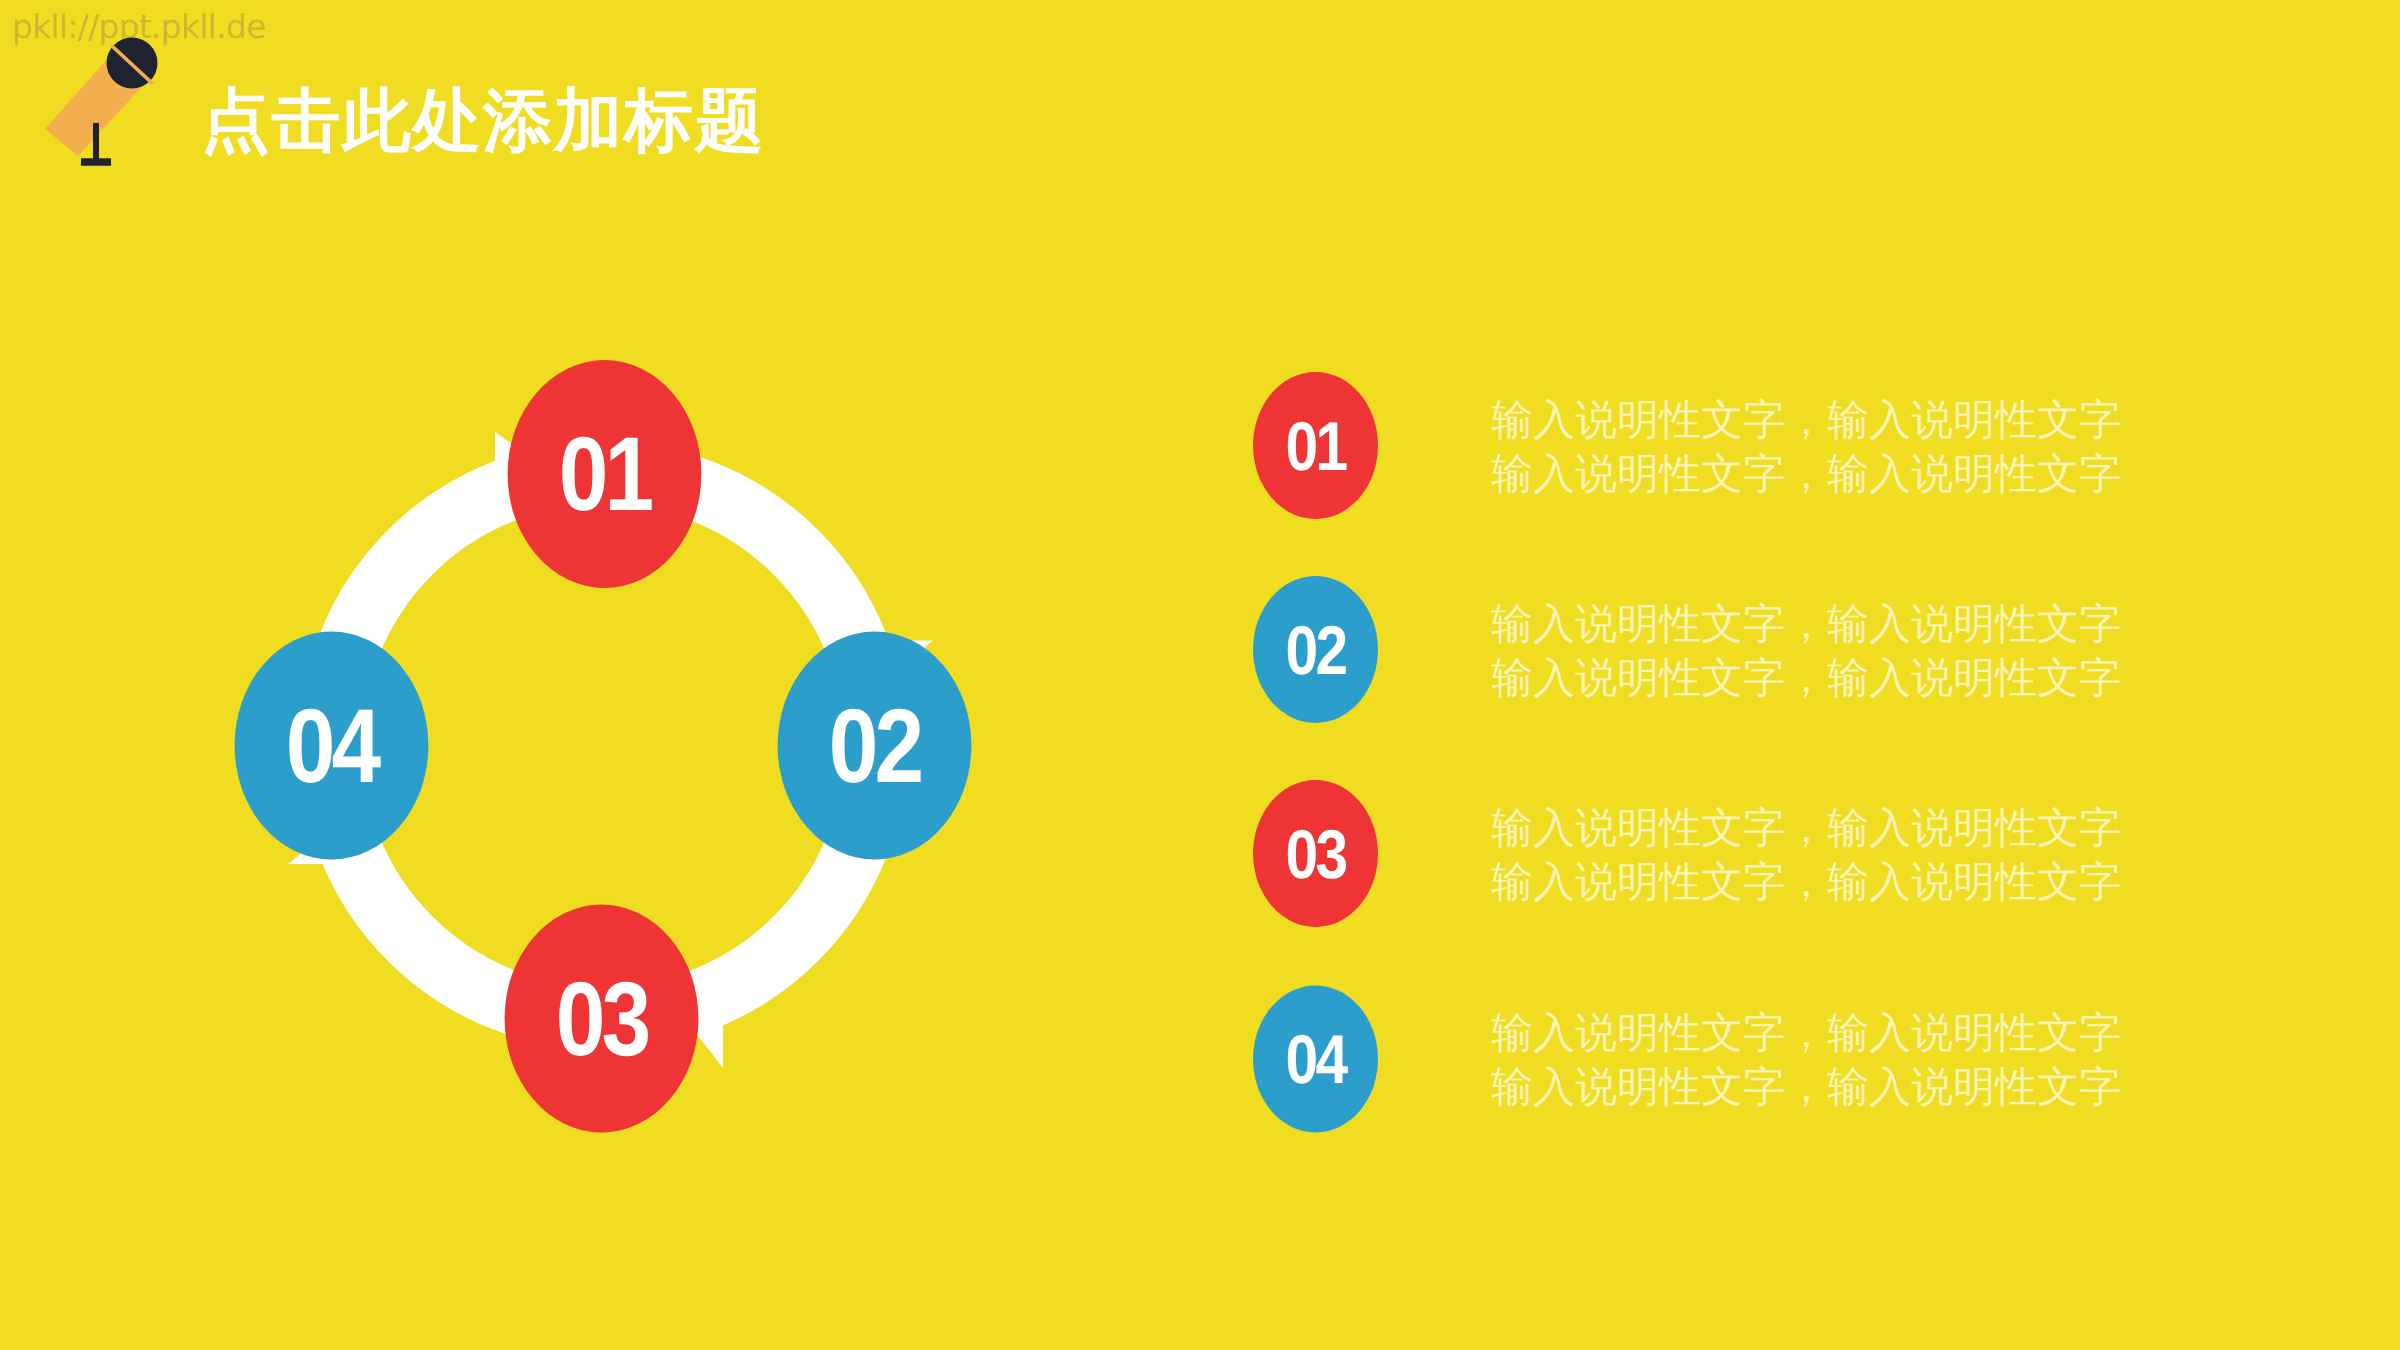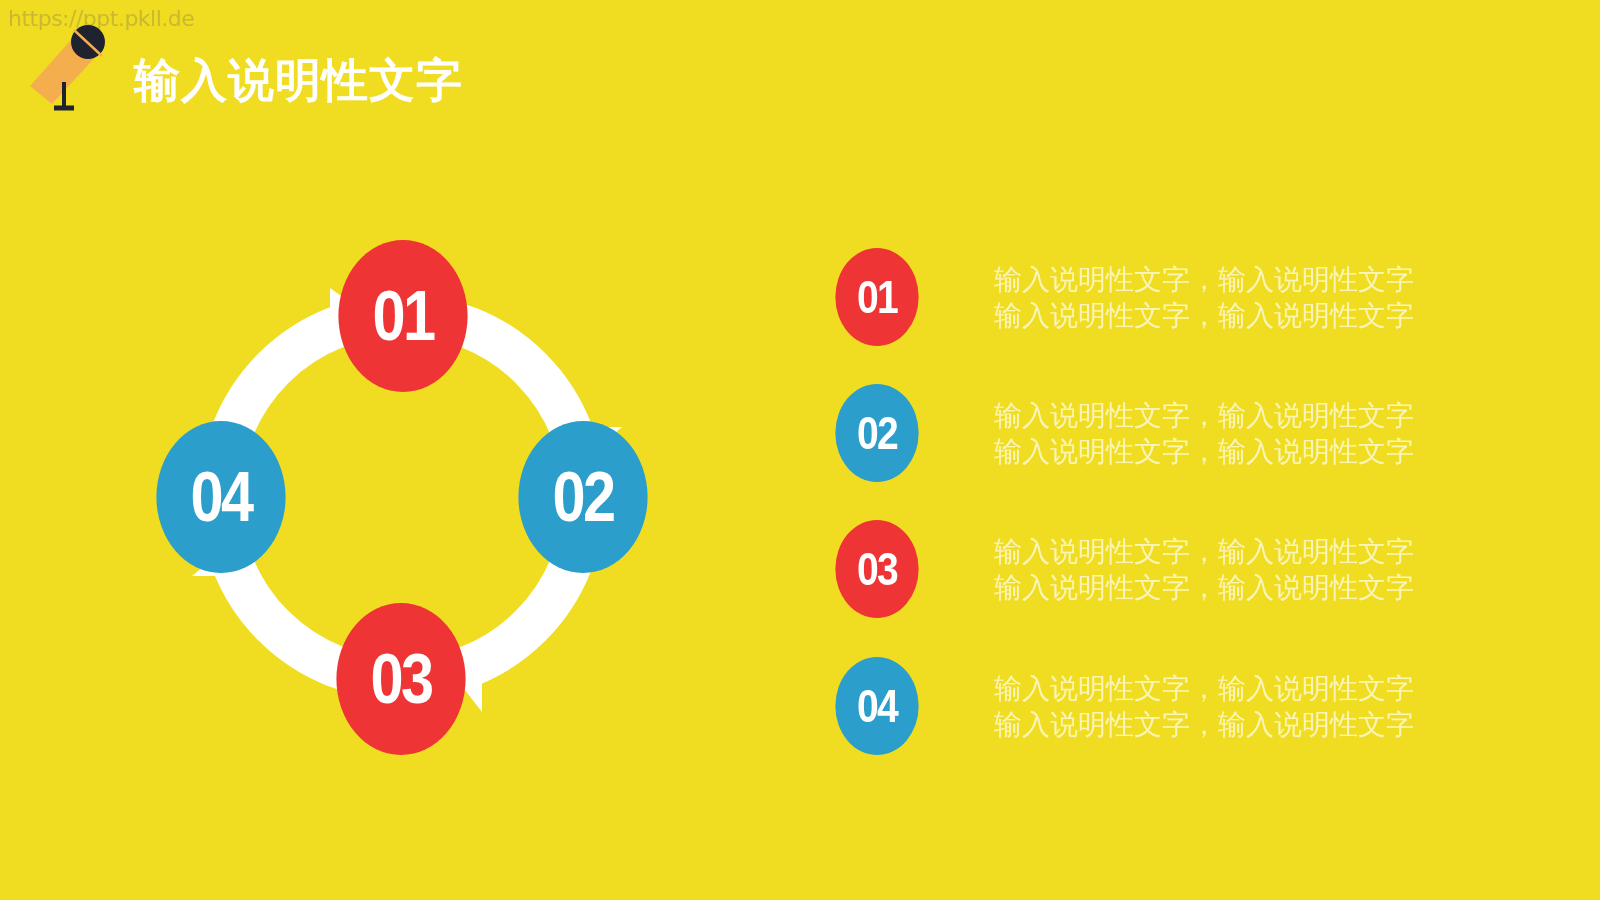--- a/index.html
+++ b/index.html
@@ -13,31 +13,31 @@
   .red{background:#ee3434;}
   .blue{background:#2b9ecb;}
   .big{width:152px;height:152px;font-size:70px;}
   .row{position:absolute;left:828px;width:700px;height:98px;}
   .row .badge{position:absolute;left:0;top:0;width:98px;height:98px;font-size:46px;letter-spacing:-2px;}
   .row .text{position:absolute;left:166px;top:14px;font-size:28px;line-height:36px;color:#fbf5b8;font-family:"DejaVu Sans",sans-serif;white-space:nowrap;}
 </style>
 </head>
 <body>
 
-<div class="watermark">https://ppt.pkll.de</div>
+<div class="watermark">pkll://ppt.pkll.de</div>
 
 <svg class="mic" viewBox="0 0 90 90">
   <polygon points="2,62 50,8 72,28 24,80" fill="#f4ae4e" transform="translate(0,0)"></polygon>
   <circle cx="60" cy="18" r="17" fill="#1f2330"></circle>
   <line x1="46" y1="6" x2="74" y2="32" stroke="#f4ae4e" stroke-width="2.5"></line>
   <line x1="36" y1="58" x2="36" y2="82" stroke="#1f2330" stroke-width="4"></line>
   <line x1="26" y1="84" x2="46" y2="84" stroke="#1f2330" stroke-width="5"></line>
 </svg>
 
-<div class="title">输入说明性文字</div>
+<div class="title">点击此处添加标题</div>
 
 <svg class="cycle" viewBox="0 0 1600 900">
   <circle cx="402" cy="497" r="182" fill="none" stroke="#ffffff" stroke-width="42"></circle>
 
   <polygon points="330,288 330,352 372,318" fill="#ffffff"></polygon>
 
   <polygon points="550,427 622,427 586,457" fill="#ffffff"></polygon>
 
   <polygon points="482,640 482,712 454,676" fill="#ffffff"></polygon>
 

